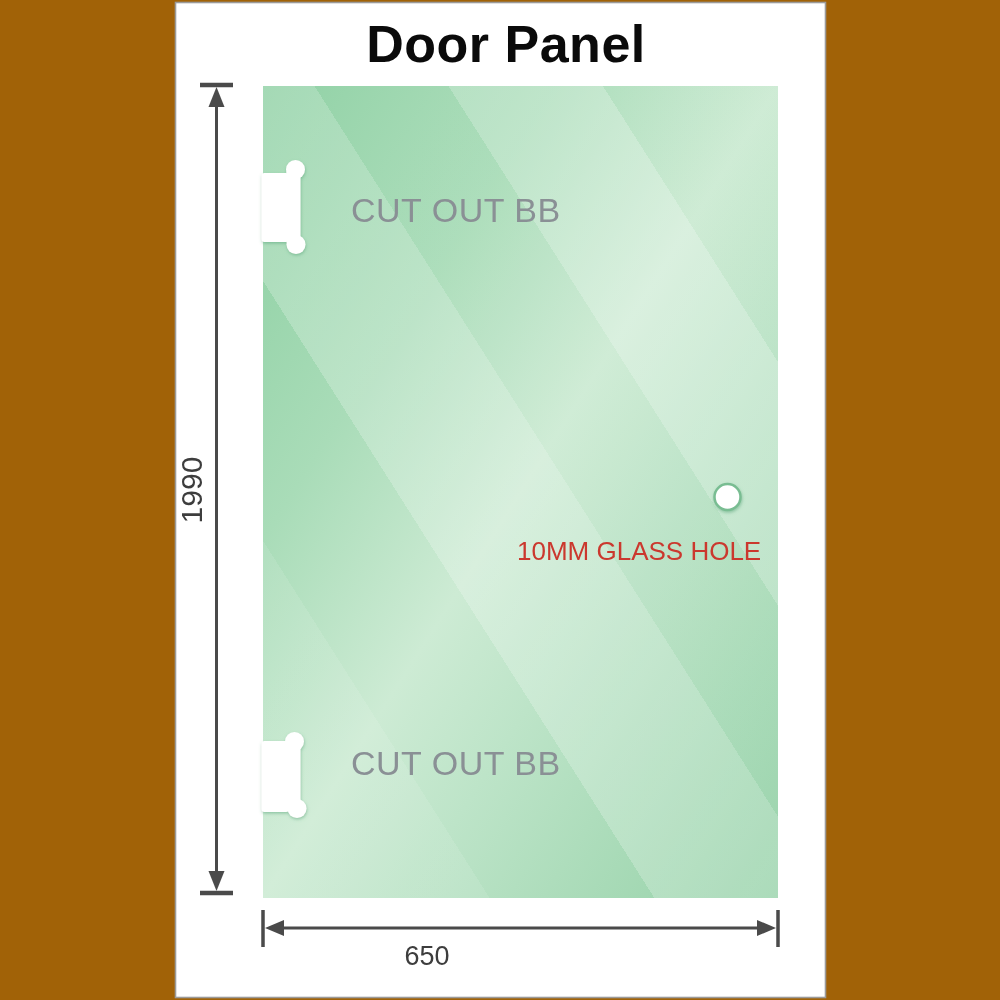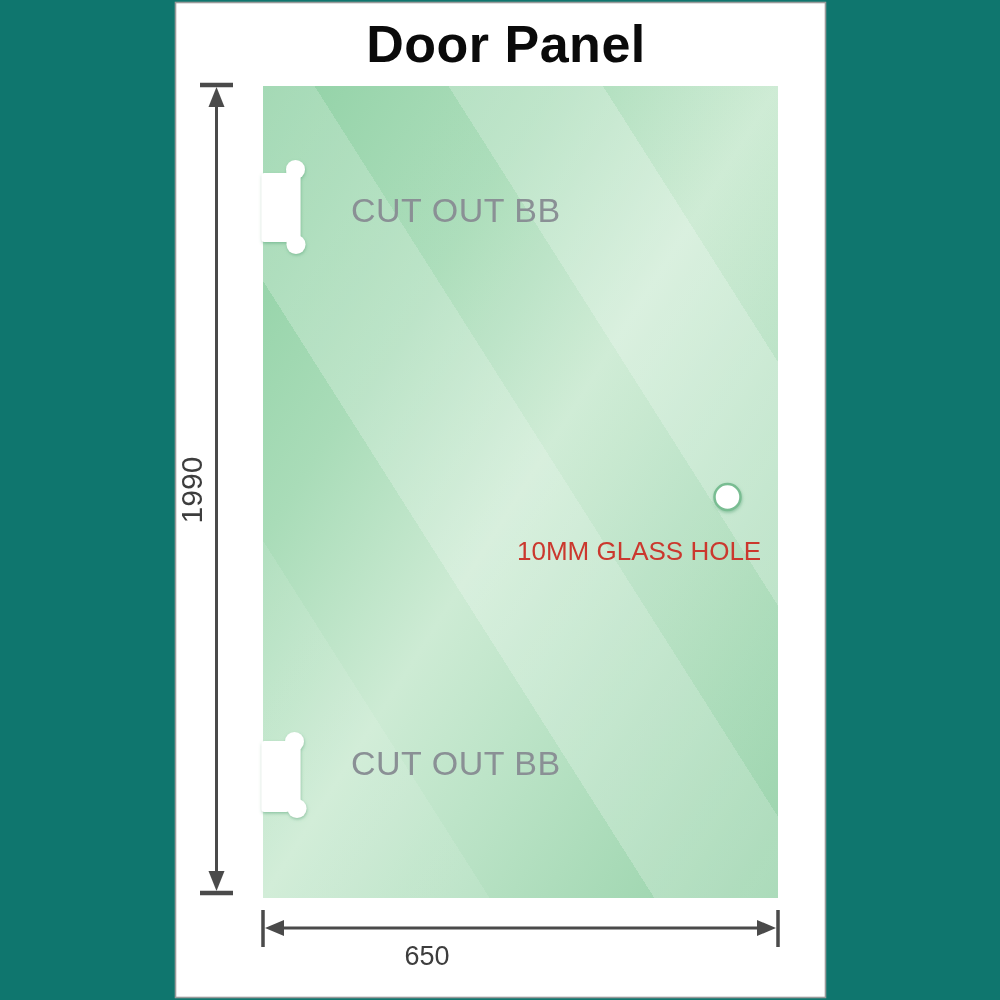--- a/index.html
+++ b/index.html
@@ -8,21 +8,21 @@
     background: #ffffff;
     width: 1000px;
     height: 1000px;
     overflow: hidden;
     font-family: "Liberation Sans", sans-serif;
   }
   .stage {
     position: relative;
     width: 1000px;
     height: 1000px;
-    background: #0f766e;
+    background: #a16207;
   }
   .stage svg { display: block; }
   text { font-family: "Liberation Sans", sans-serif; }
   .title-text {
     font-size: 52px;
     font-weight: 700;
     letter-spacing: 0.5px;
   }
   .cutout-label {
     font-size: 34px;

